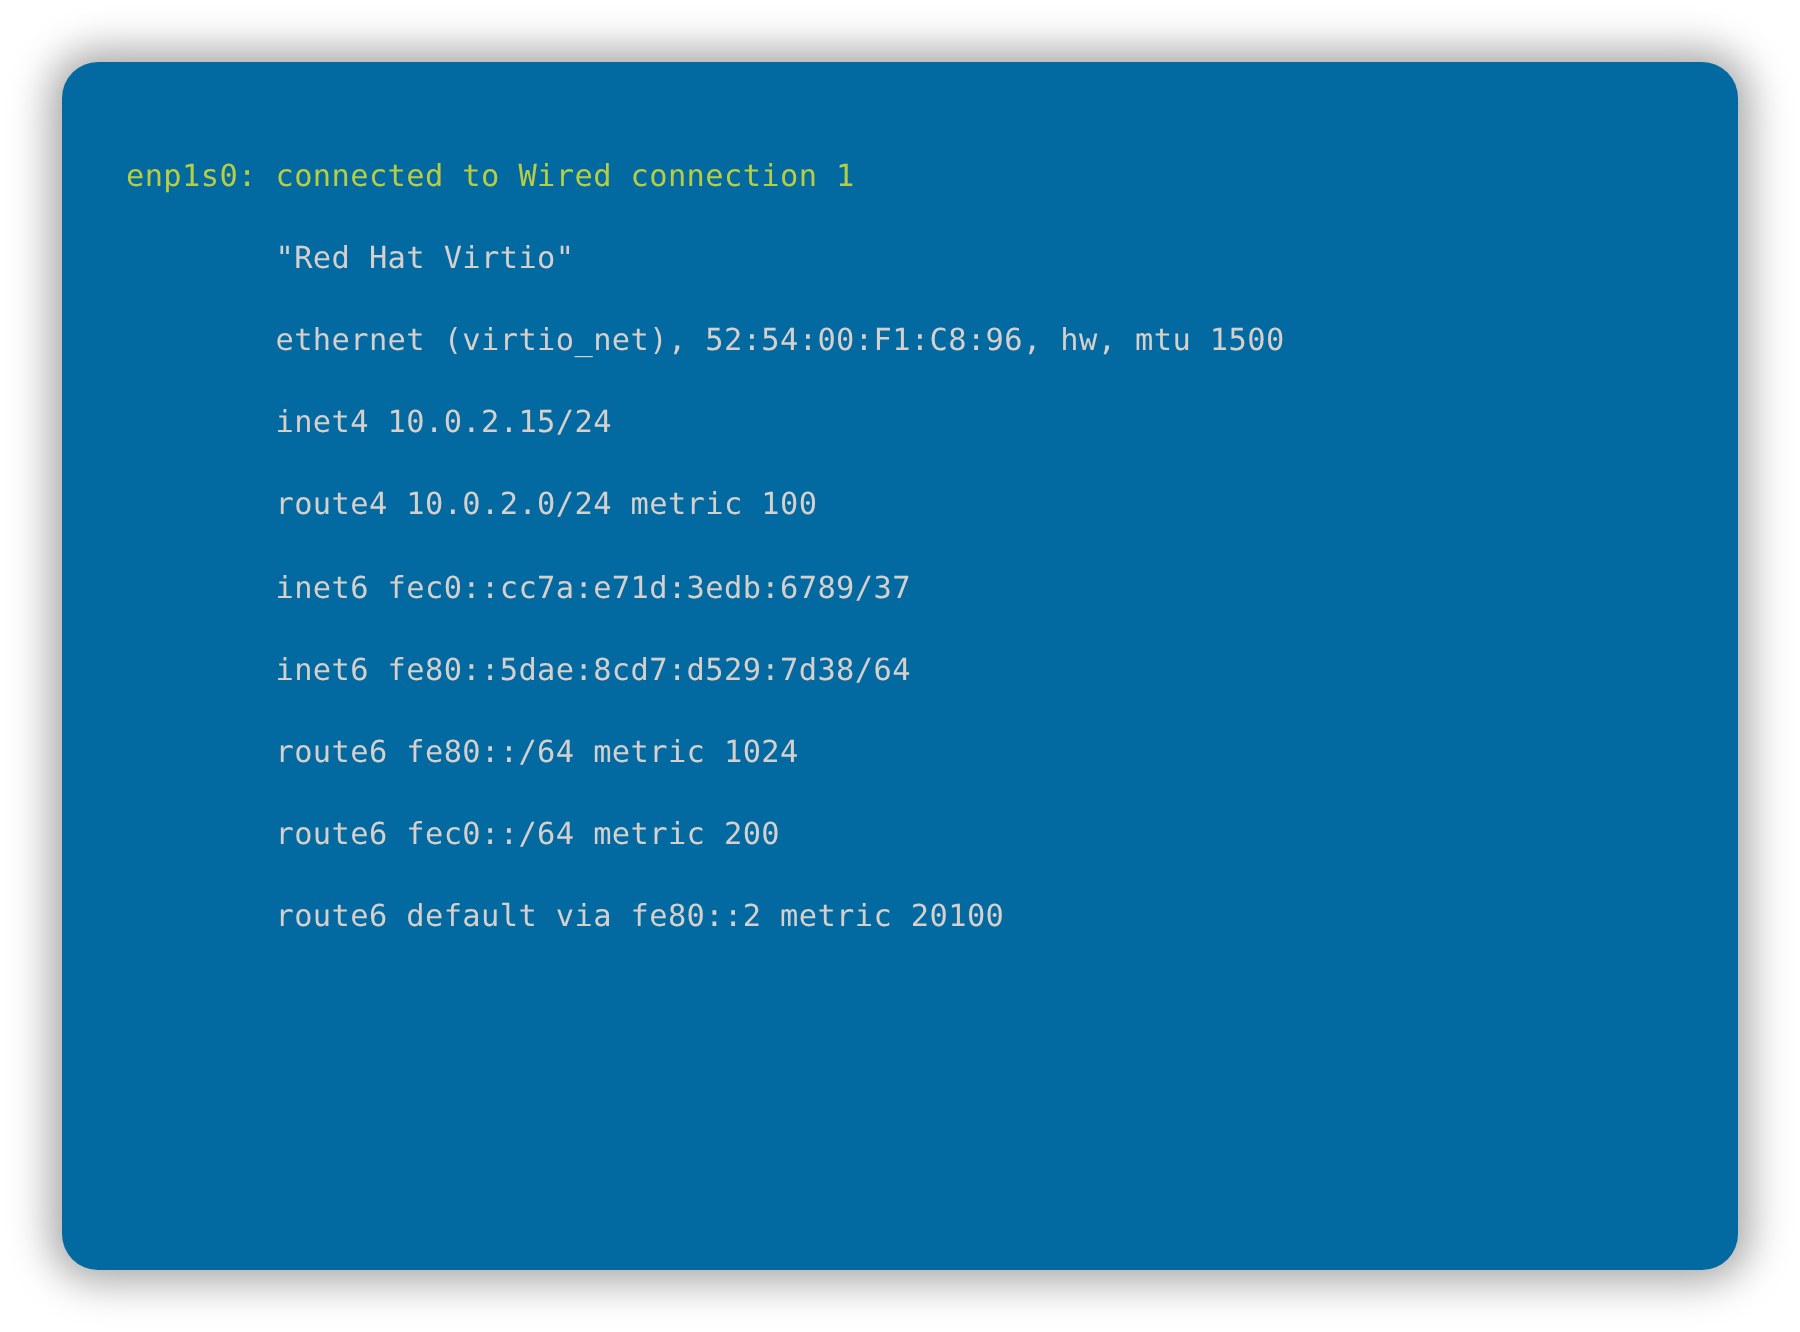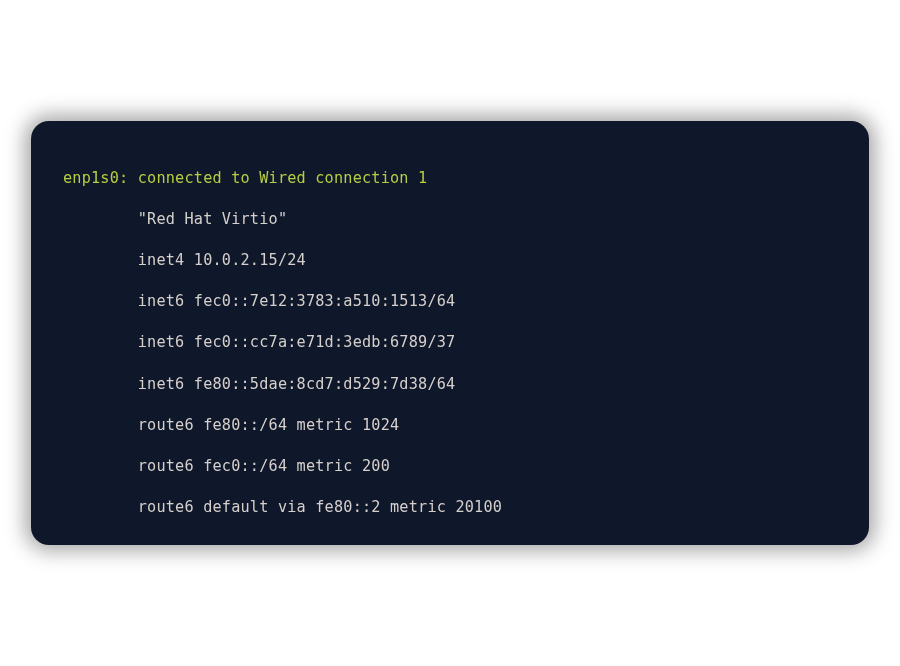--- a/index.html
+++ b/index.html
@@ -7,22 +7,22 @@
       background: #ffffff;
       width: 900px;
       height: 666px;
       display: flex;
       align-items: center;
       justify-content: center;
       font-family: "DejaVu Sans Mono", "Liberation Mono", "Consolas", monospace;
     }
     .terminal-window {
       width: 838px;
-      height: 424px;
-      background: #0f172a;
+      height: 604px;
+      background: #0369a1;
       border-radius: 18px;
       box-shadow: 0 0 20px 6px rgba(0,0,0,0.35);
       padding: 26px 32px 18px 32px;
       overflow: hidden;
       position: relative;
     }
     .terminal-content {
       font-size: 15.2px;
       line-height: 20.6px;
       color: #d6d0cc;
@@ -32,22 +32,23 @@
     }
     .green { color: #b7ce42; }
   </style>
 </head>
 <body>
 
 <div class="terminal-window">
   <div class="terminal-content">
 <div><span class="green">enp1s0:</span><span class="green"> connected to Wired connection 1</span></div>
 <div>        "Red Hat Virtio"</div>
+<div>        ethernet (virtio_net), 52:54:00:F1:C8:96, hw, mtu 1500</div>
 <div>        inet4 10.0.2.15/24</div>
-<div>        inet6 fec0::7e12:3783:a510:1513/64</div>
+<div>        route4 10.0.2.0/24 metric 100</div>
 <div>        inet6 fec0::cc7a:e71d:3edb:6789/37</div>
 <div>        inet6 fe80::5dae:8cd7:d529:7d38/64</div>
 <div>        route6 fe80::/64 metric 1024</div>
 <div>        route6 fec0::/64 metric 200</div>
 <div>        route6 default via fe80::2 metric 20100</div>
 
 
 
 
 

